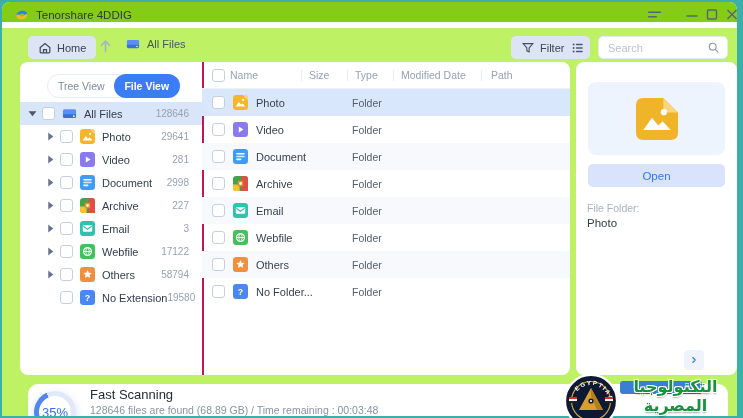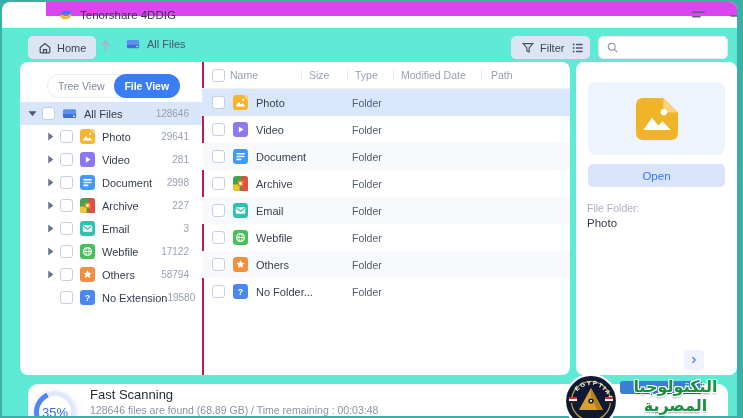--- a/index.html
+++ b/index.html
@@ -1,29 +1,29 @@
 <!DOCTYPE html>
 <html><head>
 <meta charset="utf-8">
 <style>
   html,body{margin:0;padding:0;}
   body{width:743px;height:418px;overflow:hidden;background:#3cafa8;
        font-family:"Liberation Sans","DejaVu Sans",sans-serif;}
   .page{position:relative;width:743px;height:418px;overflow:hidden;}
   .window{position:absolute;left:2px;top:2px;width:735px;height:414px;background:#fff;border-radius:8px 8px 0 0;overflow:hidden;}
   
-  .titlebar{position:absolute;top:0;left:0;right:0;height:14px;background:#d946ef;margin-left:44px;}
+  .titlebar{position:absolute;top:0;left:0;right:0;height:20px;background:#84cc16;}
   .applogo{position:absolute;left:12px;top:5px;width:16px;height:16px;}
   .applogo svg{width:100%;height:100%}
   .apptitle{position:absolute;left:34px;top:7px;font-size:11.5px;color:#2f3747;}
   .wc{position:absolute;top:5px;width:18px;height:15px;cursor:pointer;}
   .wc svg{width:100%;height:100%}
   #wcMenu{left:644px}#wcMin{left:681px}#wcMax{left:701px}#wcClose{left:721px}
   
-  .content{position:absolute;top:26px;left:0;right:0;bottom:0;background:#5eead4;}
+  .content{position:absolute;top:26px;left:0;right:0;bottom:0;background:#bef264;}
   .pill{position:absolute;top:8px;height:23px;background:#dde4f4;border:none;border-radius:5px;
         display:flex;align-items:center;gap:5px;padding:0 10px;font-size:11px;color:#3b4456;
         font-family:inherit;cursor:pointer;box-sizing:border-box}
   .pill svg{width:14px;height:14px}
   #homeBtn{left:26px}
   .upar{position:absolute;left:95px;top:10px;width:17px;height:17px;cursor:pointer}
   .upar svg{width:100%;height:100%}
   .crumb{position:absolute;left:116px;top:9px;display:flex;align-items:center;gap:6px;
          font-size:11px;color:#49536b;cursor:pointer}
   .crumb .ficon{width:16px;height:14px;display:inline-flex}
@@ -185,20 +185,21 @@
             <circle cx="3" cy="4" r="1.1"></circle>
             <rect x="5.5" y="3.2" width="8" height="1.6" rx=".8"></rect>
             <circle cx="3" cy="8" r="1.1"></circle>
             <rect x="5.5" y="7.2" width="8" height="1.6" rx=".8"></rect>
             <circle cx="3" cy="12" r="1.1"></circle>
             <rect x="5.5" y="11.2" width="8" height="1.6" rx=".8"></rect>
           </svg>
       </button>
 
       <div class="search">
+        <input placeholder="Search" style="">
         <span class="sic">
           <svg viewBox="0 0 16 16" fill="none" stroke="#8d97a9" stroke-width="1.4">
               <circle cx="7" cy="7" r="4.2"></circle>
               <path d="M10.2 10.2L14 14"></path>
             </svg>
         </span>
       </div>
 
       <div class="card card1">
         <div class="sidebar">

